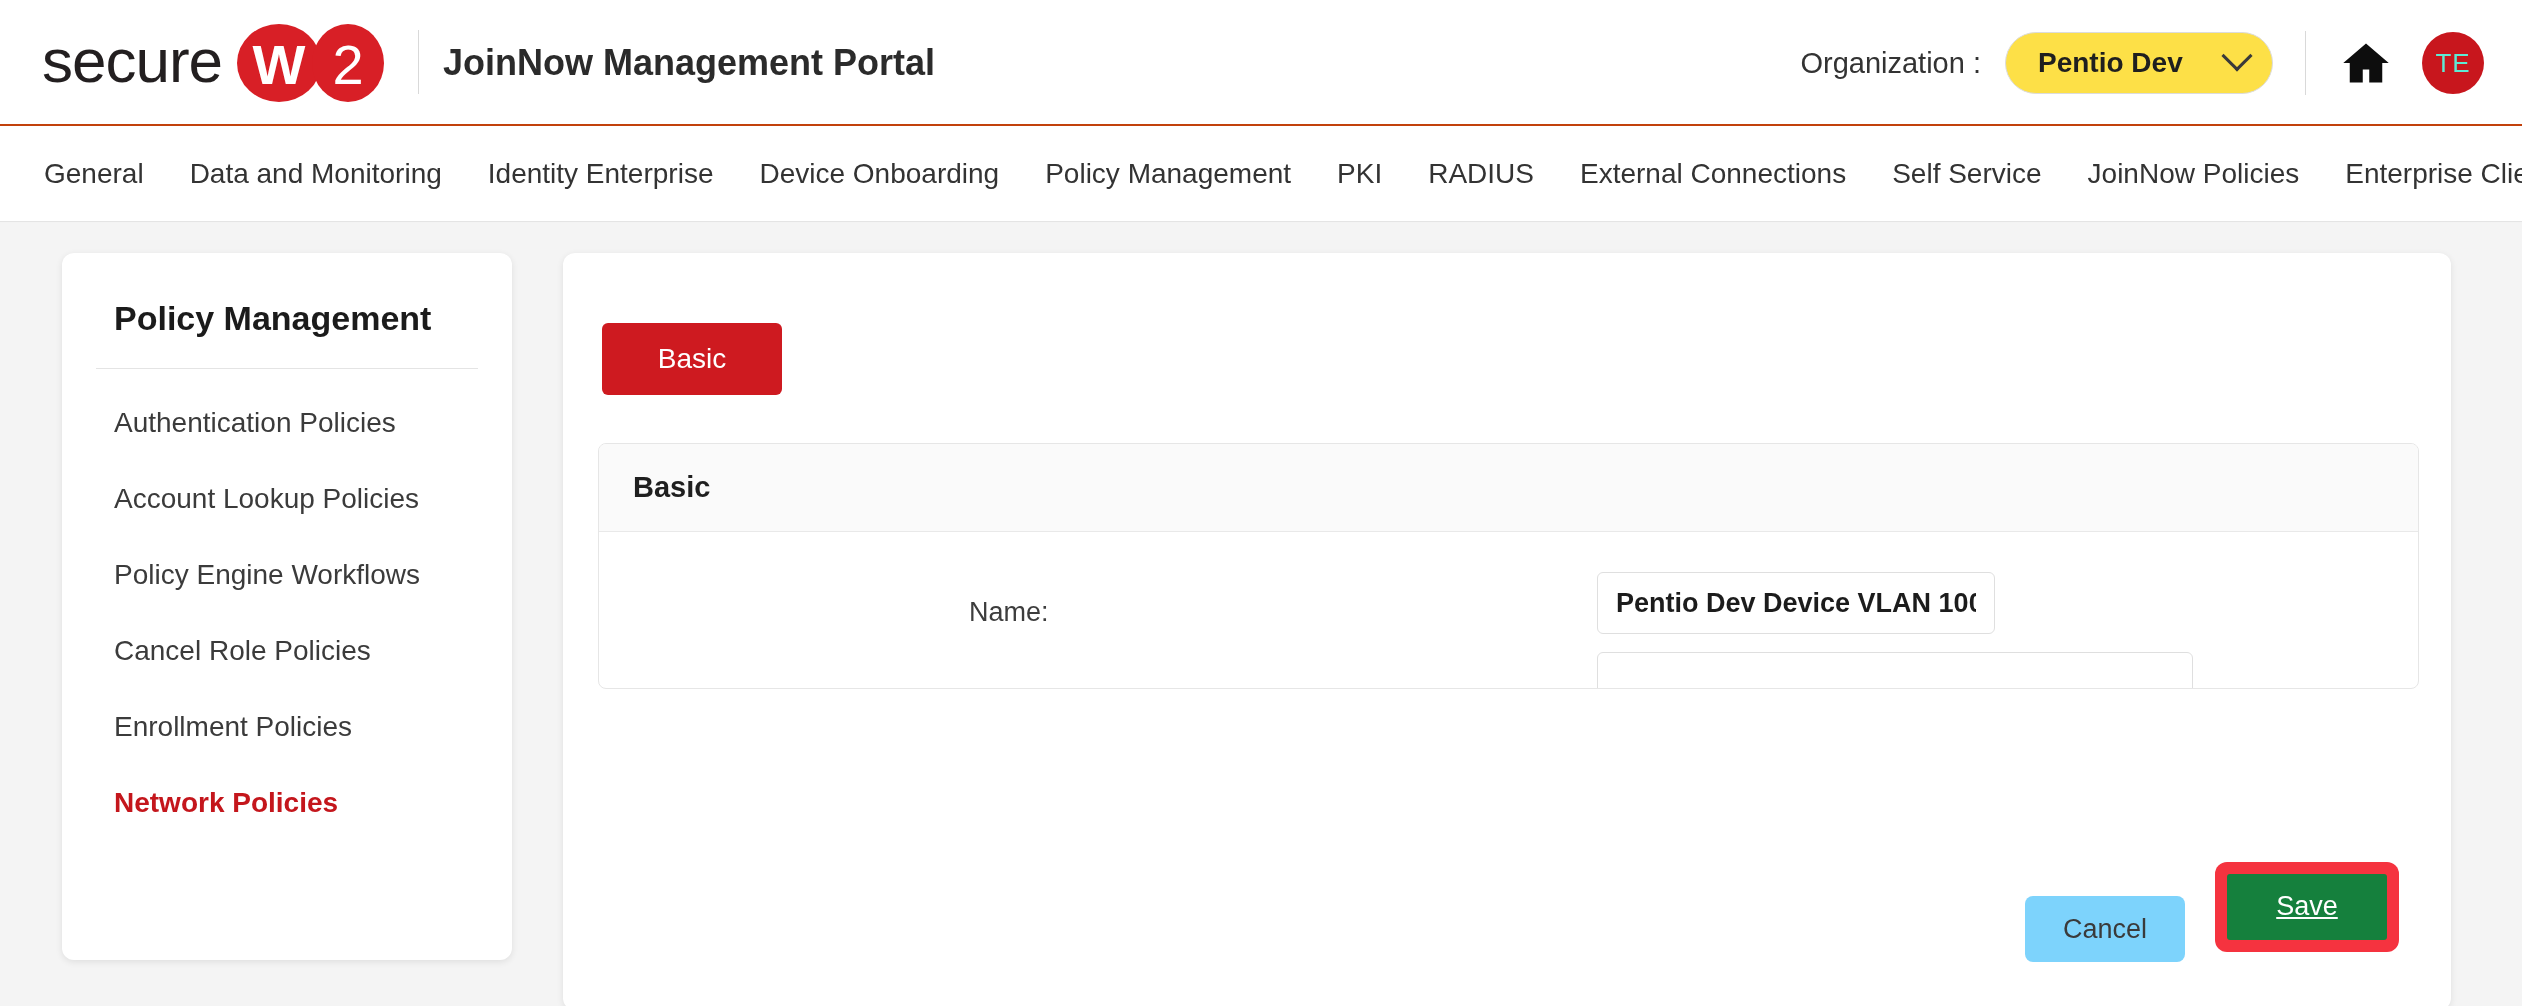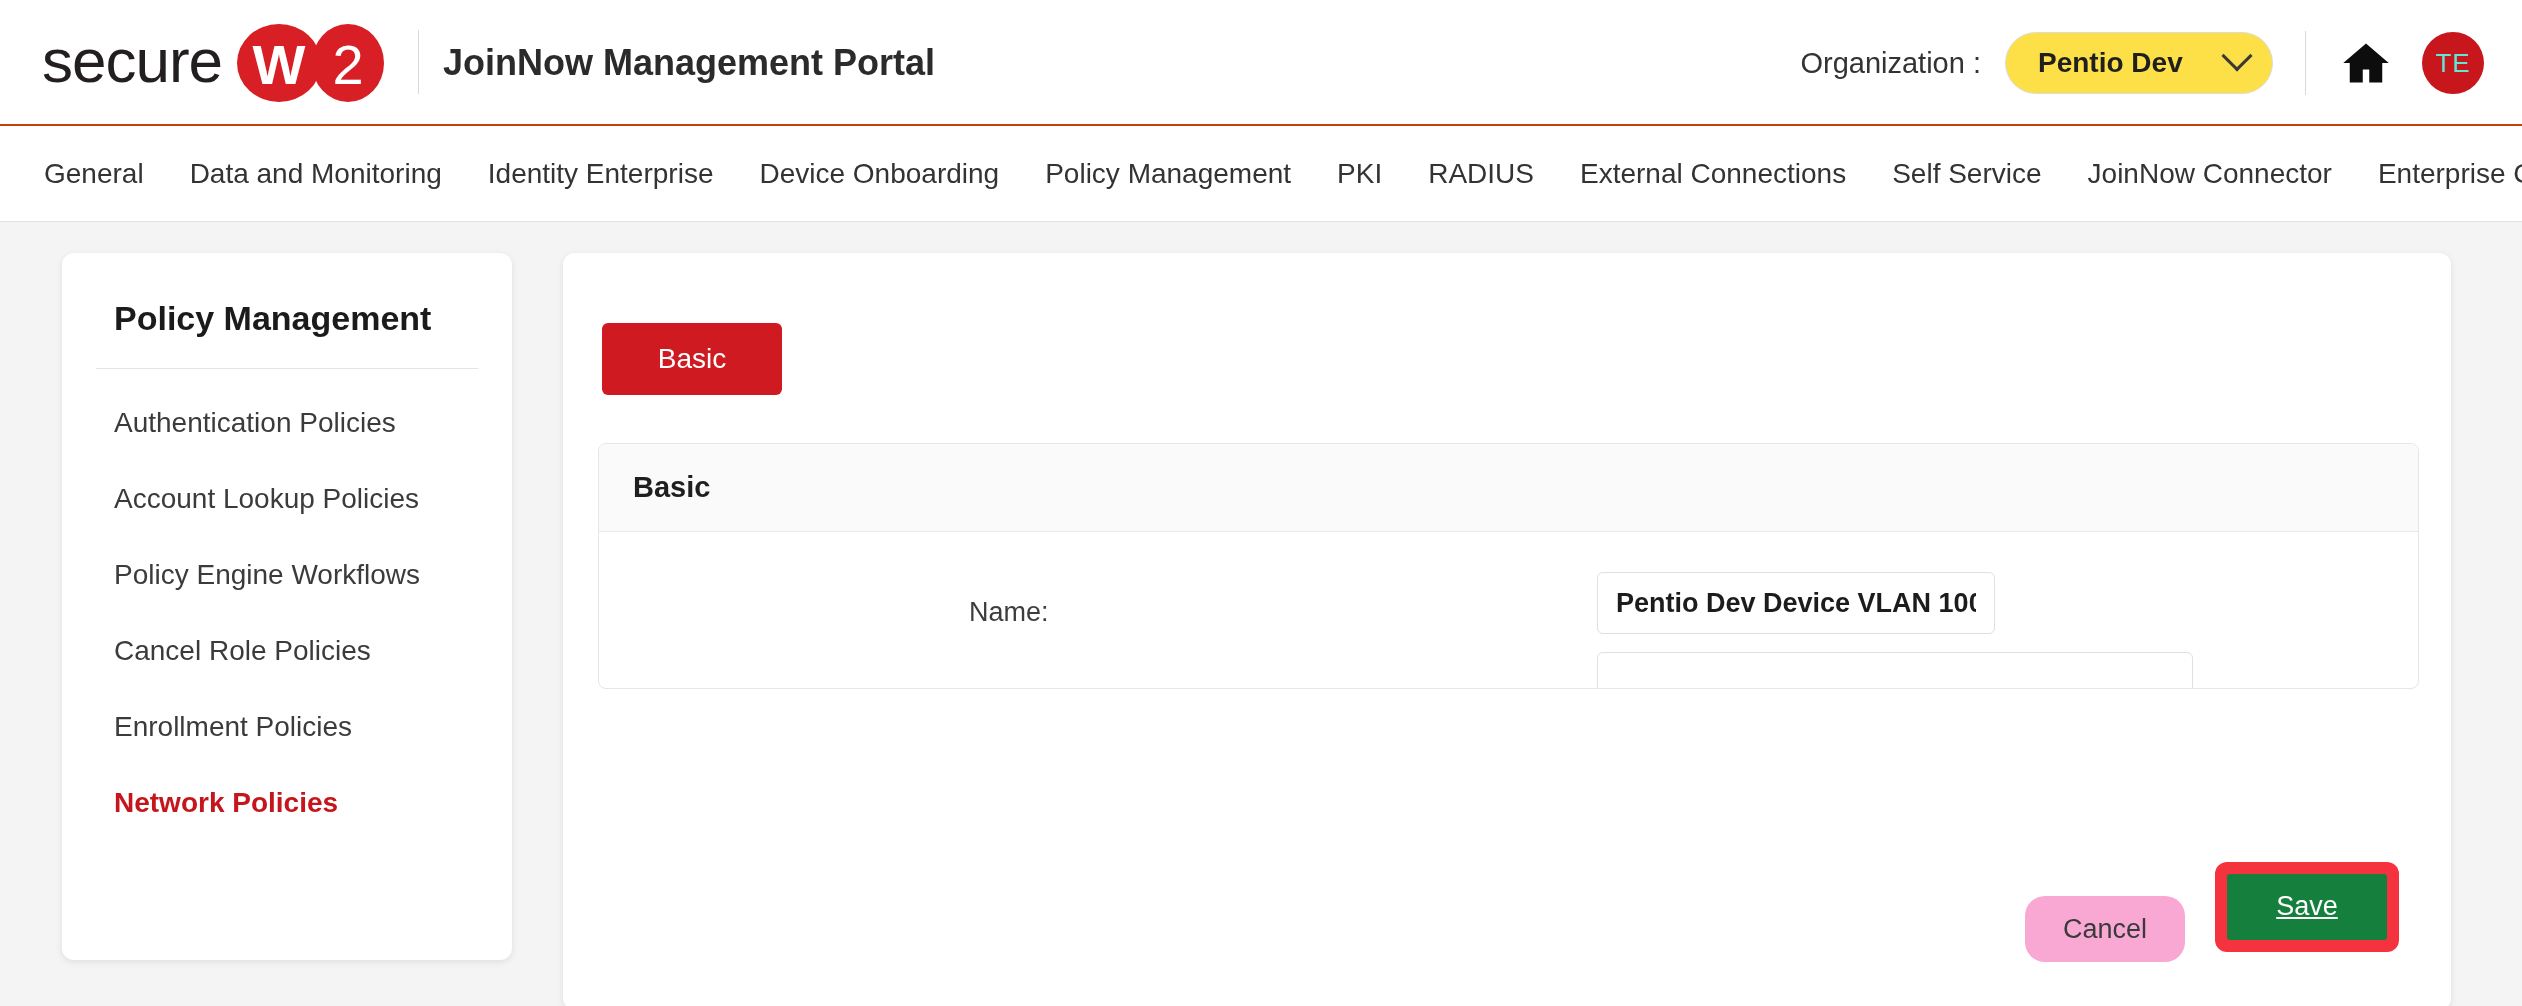--- a/index.html
+++ b/index.html
@@ -262,23 +262,23 @@
 
   .action-row {
     position: absolute;
     right: 52px;
     bottom: 48px;
     display: flex;
     align-items: center;
   }
   .btn-cancel {
     width: 160px; height: 66px;
-    background: #f9a8d4;
+    background: #7dd3fc;
     border: none;
-    border-radius: 20px;
+    border-radius: 8px;
     font-size: 27px;
     color: #3a3a3a;
     cursor: pointer;
     font-family: "Liberation Sans", sans-serif;
     margin-top: 45px;
   }
   .save-highlight {
     margin-left: 30px;
     padding: 12px;
     border: 0;
@@ -338,21 +338,21 @@
 <div class="navbar">
   <span class="nav-item">General</span>
   <span class="nav-item">Data and Monitoring</span>
   <span class="nav-item">Identity Enterprise</span>
   <span class="nav-item">Device Onboarding</span>
   <span class="nav-item">Policy Management</span>
   <span class="nav-item">PKI</span>
   <span class="nav-item">RADIUS</span>
   <span class="nav-item">External Connections</span>
   <span class="nav-item">Self Service</span>
-  <span class="nav-item">JoinNow Connector</span>
+  <span class="nav-item">JoinNow Policies</span>
   <span class="nav-item">Enterprise Client</span>
 </div>
 
 <div class="page-body">
 
   <div class="sidebar-card">
     <div class="sidebar-title">Policy Management</div>
     <div class="sidebar-rule"></div>
     <div class="sidebar-list">
       <div class="sidebar-item">Authentication Policies</div>

